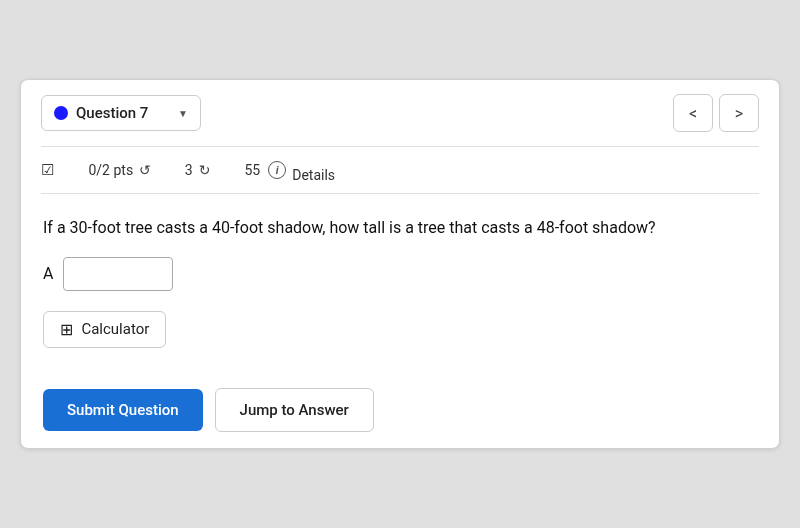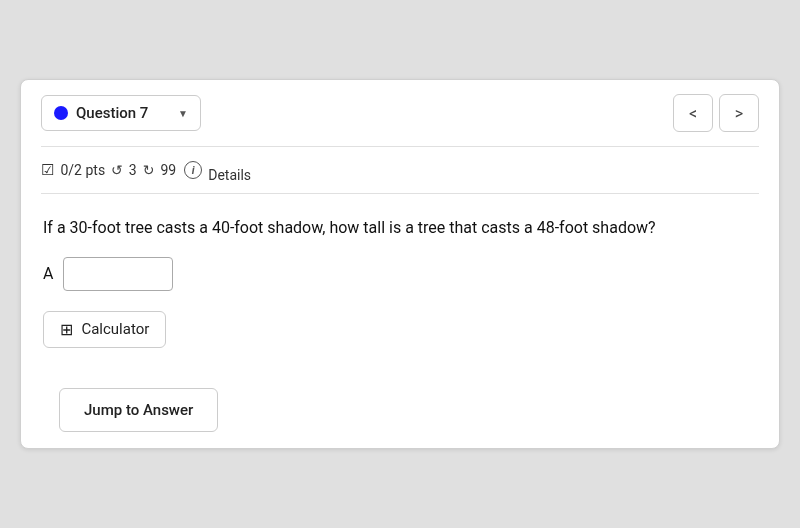--- a/index.html
+++ b/index.html
@@ -103,20 +103,21 @@
     }
 
     .checkbox-icon {
       font-size: 15px;
       color: #333;
     }
 
     .pts-text {
       font-size: 14px;
       color: #333;
+      margin-left: 28px;
     }
 
     .retry-icon, .refresh-icon {
       font-size: 14px;
       color: #444;
     }
 
     .info-icon {
       display: inline-flex;
       align-items: center;
@@ -221,21 +222,20 @@
 
     .jump-btn {
       background: #fff;
       color: #222;
       border: 1px solid #ccc;
       border-radius: 6px;
       padding: 12px 24px;
       font-size: 15px;
       font-weight: 500;
       cursor: pointer;
-      margin-left: 16px;
     }
   </style>
 </head>
 <body>
 
 <div class="card">
 
   <div class="header-row">
     <div class="question-selector">
       <span class="question-dot"></span>
@@ -249,21 +249,21 @@
   </div>
 
   <div class="divider"></div>
 
   <div class="meta-row">
     <span class="checkbox-icon">☑</span>
     <span class="pts-text">0/2 pts</span>
     <span class="retry-icon">↺</span>
     <span class="pts-text">3</span>
     <span class="refresh-icon">↻</span>
-    <span class="pts-text">99</span>
+    <span class="pts-text">55</span>
     <span class="info-icon">i</span>
     <span class="details-text">Details</span>
   </div>
 
   <div class="divider2"></div>
 
   <div class="question-body">
     <p class="question-text">If a 30-foot tree casts a 40-foot shadow, how tall is a tree that casts a 48-foot shadow?</p>
 
     <div class="answer-row">
@@ -272,16 +272,17 @@
     </div>
 
     <div style="margin-bottom: 20px;">
       <button class="calculator-btn">
         <span class="calc-icon">⊞</span>
         <span>Calculator</span>
       </button>
     </div>
 
     <div class="action-row">
+      <button class="submit-btn">Submit Question</button>
       <button class="jump-btn">Jump to Answer</button>
     </div>
   </div>
 </div>
 
 </body></html>

